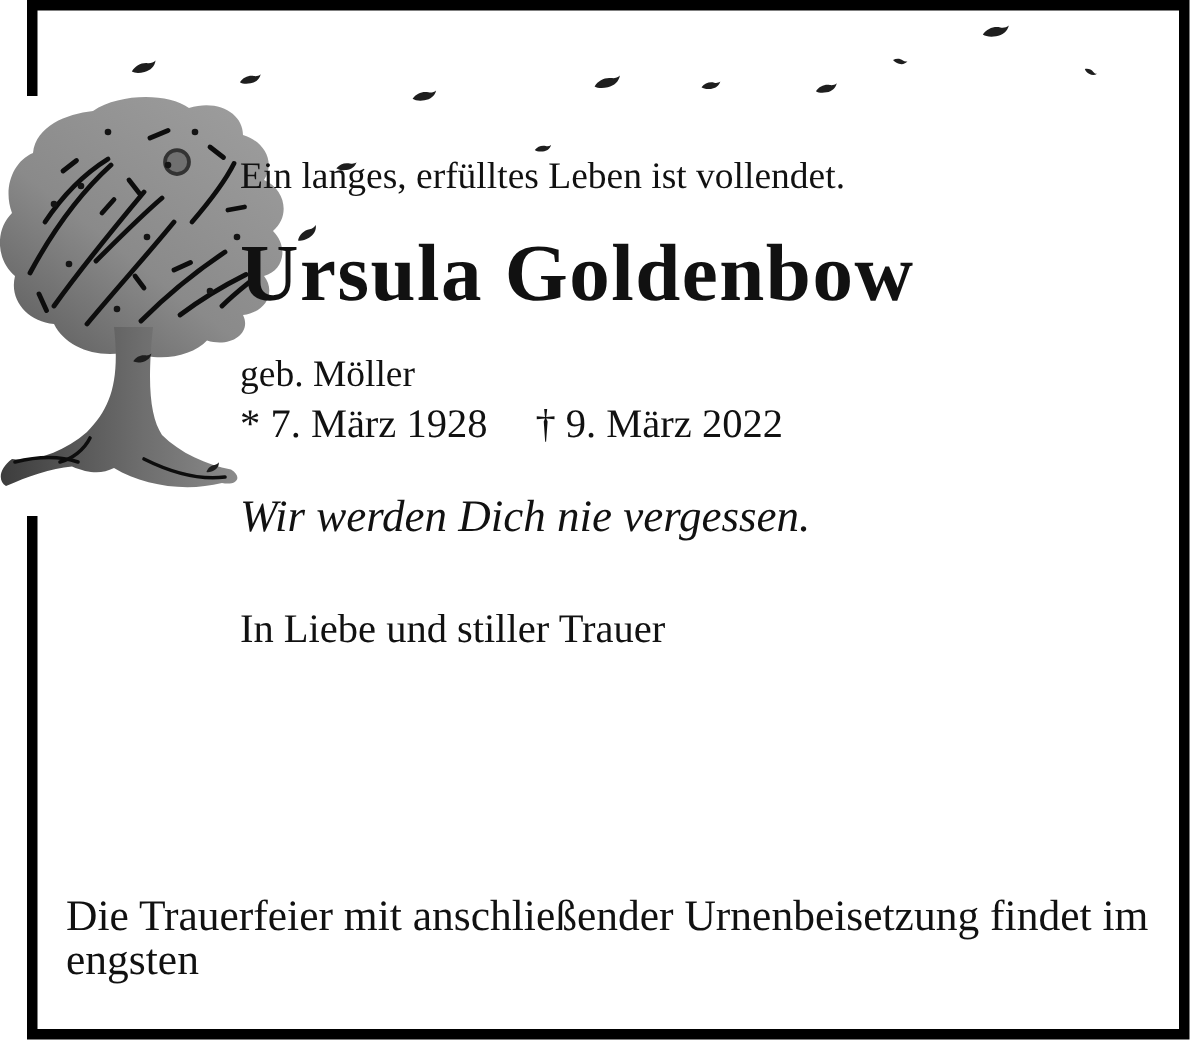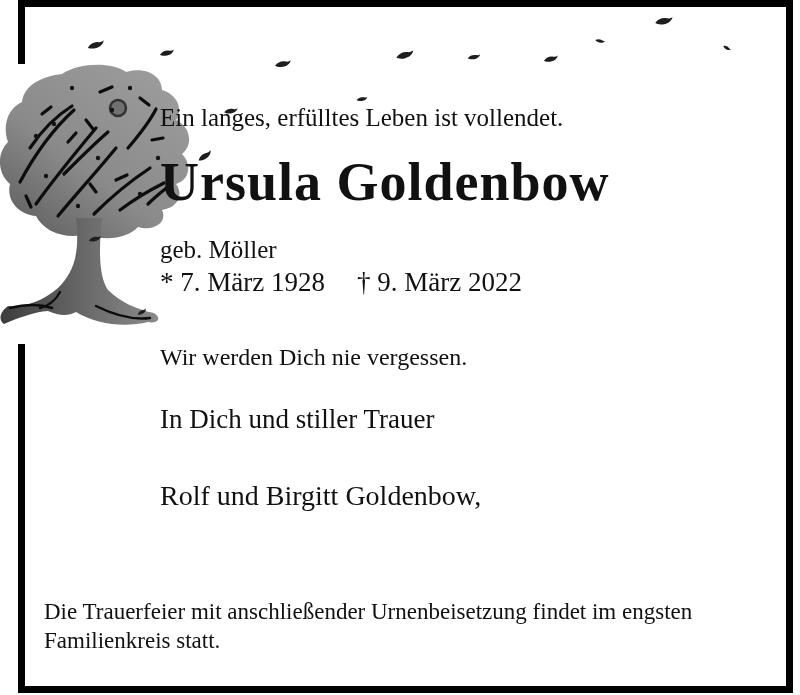--- a/index.html
+++ b/index.html
@@ -21,26 +21,26 @@
     position:absolute;left:0;top:0;width:800px;height:695px;pointer-events:none;
   }
   .center-line{
     position:absolute;left:160px;right:0;text-align:left;white-space:nowrap;
   }
   .epigraph{top:104px;font-size:25px;}
   .deceased-name{top:151px;font-size:54px;font-weight:bold;letter-spacing:1px;}
   .maiden{top:236px;font-size:25px;font-family:Liberation Serif, serif;}
   .dates{top:267px;font-size:27px;}
   .dates .death{margin-left:32px;}
-  .remembrance{top:344px;font-size:24px;}
+  .remembrance{top:328px;font-size:30px;font-style:italic;}
   .closing{top:404px;font-size:27px;}
   .mourners{top:480px;font-size:28px;line-height:31px;}
   .funeral{
     position:absolute;left:44px;top:597px;width:730px;text-align:left;
-    font-size:23px;line-height:29px;
+    font-size:29px;line-height:29px;
   }
 </style>
 </head>
 <body>
 
 <div class="frame"></div>
 
 <div class="tree-wrap">
   <svg viewBox="0 0 200 280" aria-hidden="true">
     <defs>
@@ -131,22 +131,20 @@
 <div class="center-line deceased-name">Ursula Goldenbow</div>
 
 <div class="center-line maiden">geb. Möller</div>
 
 <div class="center-line dates">
   <span class="birth">* 7. März 1928</span><span class="death">† 9. März 2022</span>
 </div>
 
 <div class="center-line remembrance">Wir werden Dich nie vergessen.</div>
 
-<div class="center-line closing">In Dich und stiller Trauer</div>
+<div class="center-line closing">In Liebe und stiller Trauer</div>
 
 <div class="center-line mourners">
-  <div>Rolf und Birgitt Goldenbow,</div>
 </div>
 
 <div class="funeral">
   <div>Die Trauerfeier mit anschließender Urnenbeisetzung findet im engsten</div>
-  <div>Familienkreis statt.</div>
 </div>
 
 </body></html>

